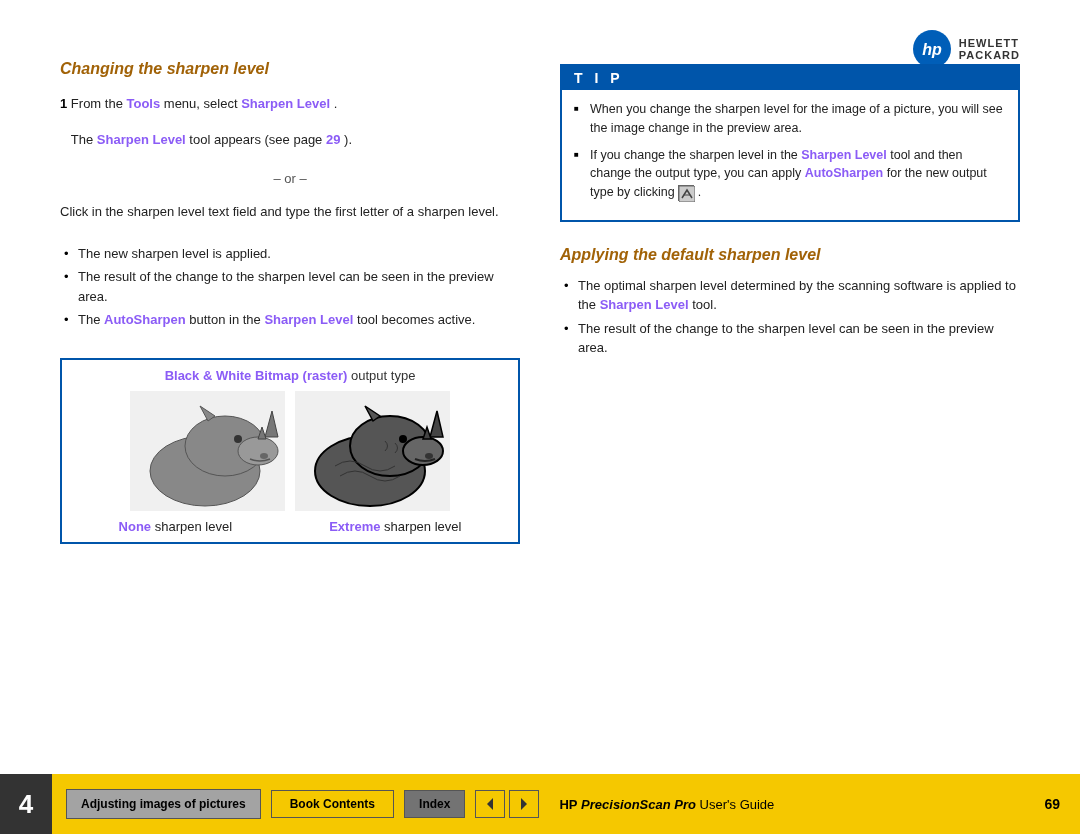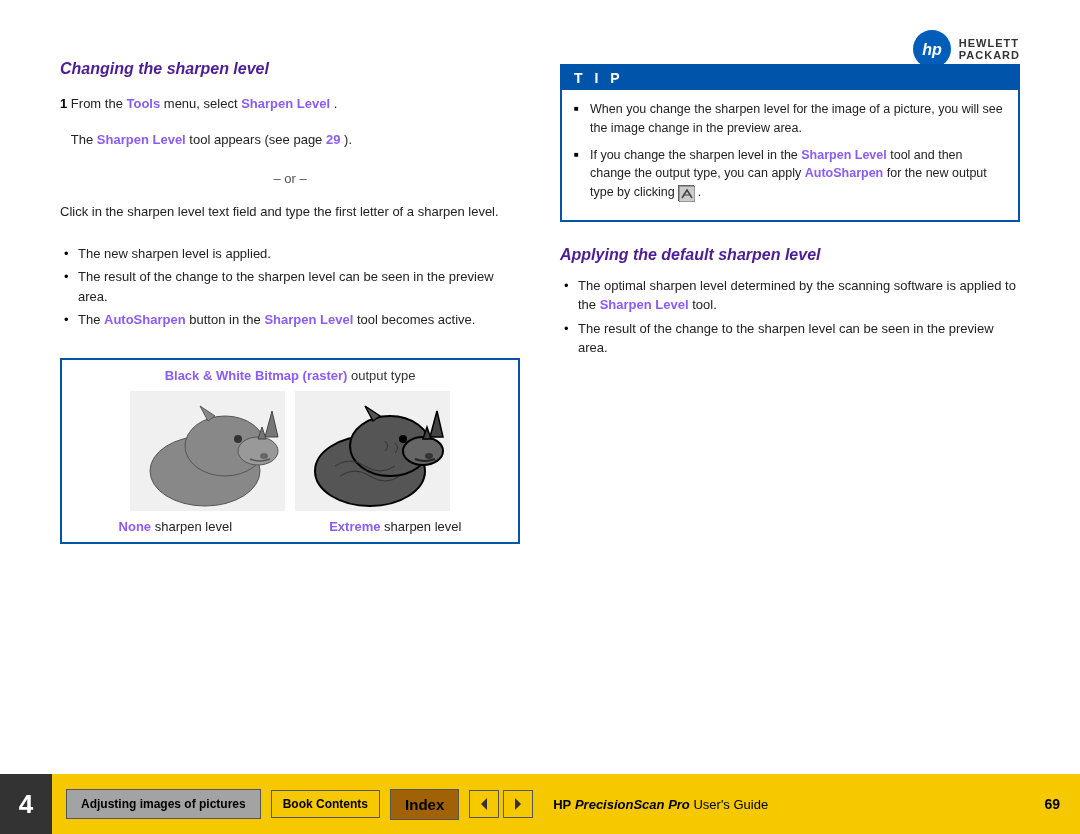--- a/index.html
+++ b/index.html
@@ -69,21 +69,21 @@
       font-weight: bold;
       color: #333;
       letter-spacing: 1px;
     }
 
     
     .section-heading {
       font-size: 16px;
       font-style: italic;
       font-weight: bold;
-      color: #4c1d95;
+      color: #a16207;
       margin-bottom: 6px;
     }
 
     
     .step-num {
       font-weight: bold;
       color: #000;
     }
 
     .step-item {
@@ -210,33 +210,33 @@
       display: flex;
       align-items: center;
       justify-content: center;
       font-size: 26px;
       font-weight: bold;
     }
 
     .footer-btn {
       background: #f5c800;
       border: 1.5px solid #555;
-      padding: 6px 11px;
+      padding: 6px 18px;
       font-size: 12px;
       font-weight: bold;
       color: #000;
       cursor: pointer;
       margin-left: 10px;
     }
 
     .footer-index-btn {
-      background: #a16207;
+      background: #737373;
       border: 1.5px solid #555;
       padding: 6px 14px;
-      font-size: 15px;
+      font-size: 12px;
       font-weight: bold;
       color: #000;
       cursor: pointer;
       margin-left: 10px;
     }
 
     .footer-adjusting {
       background: #a3a3a3;
       border: 1.5px solid #555;
       padding: 6px 14px;

